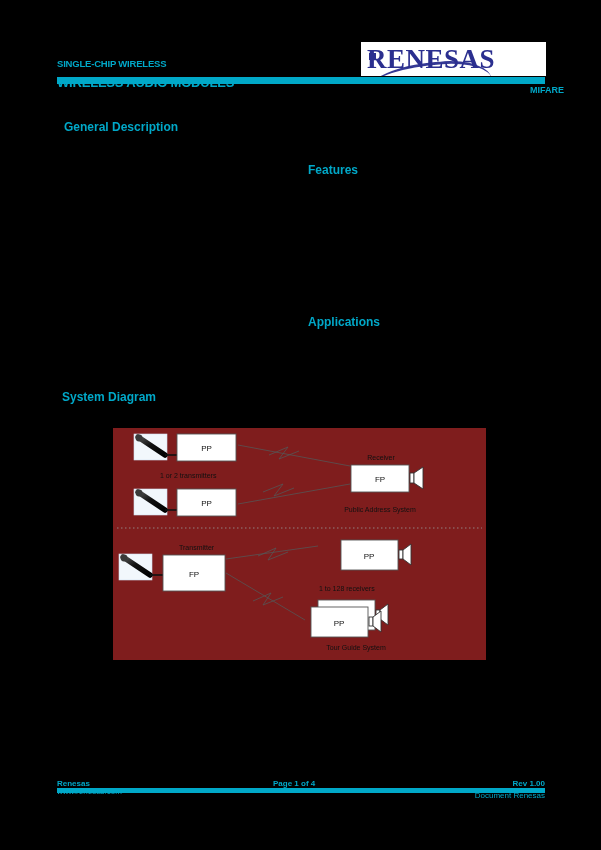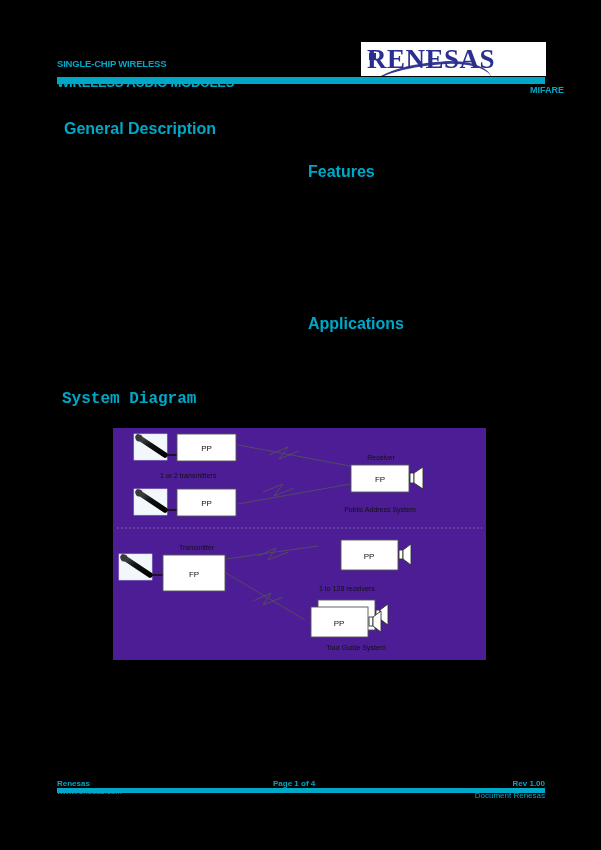--- a/index.html
+++ b/index.html
@@ -101,49 +101,49 @@
     font-size: 9px;
     font-weight: bold;
     color: #00a8c8;
     text-align: center;
     white-space: nowrap;
   }
 
   
   .section-heading {
     position: absolute;
-    font-size: 16px;
+    font-size: 12px;
     font-weight: bold;
     color: #00a8c8;
     white-space: nowrap;
   }
   #h-general      { left: 64px;  top: 120px; }
   #h-features     { left: 308px; top: 120px; margin-top: 43px; }
   #h-applications { left: 308px; top: 315px; }
-  #h-system       { left: 62px;  top: 390px; font-family: Liberation Mono, monospace; }
+  #h-system       { left: 62px;  top: 390px; }
 
   
   .body-col {
     position: absolute;
     font-size: 7px;
     line-height: 9px;
     color: #000000;
   }
   #col-general      { left: 64px;  top: 140px; width: 218px; }
   #col-features     { left: 308px; top: 140px; width: 218px; }
   #col-applications { left: 308px; top: 335px; width: 218px; }
 
   
   #diagram {
     position: absolute;
     left: 112px;
     top: 427px;
     width: 375px;
     height: 234px;
-    background: #4c1d95;
+    background: #7f1d1d;
     border: 1px solid #000000;
     box-sizing: border-box;
   }
   #diagram svg { display: block; }
   .dg-label {
     font-family: "Liberation Sans", sans-serif;
     font-size: 7px;
     fill: #111111;
   }
   .dg-box-label {

